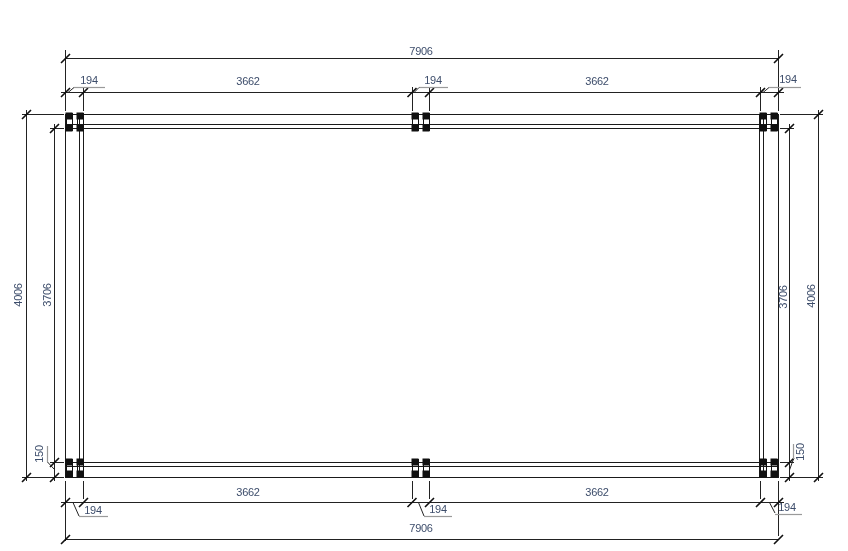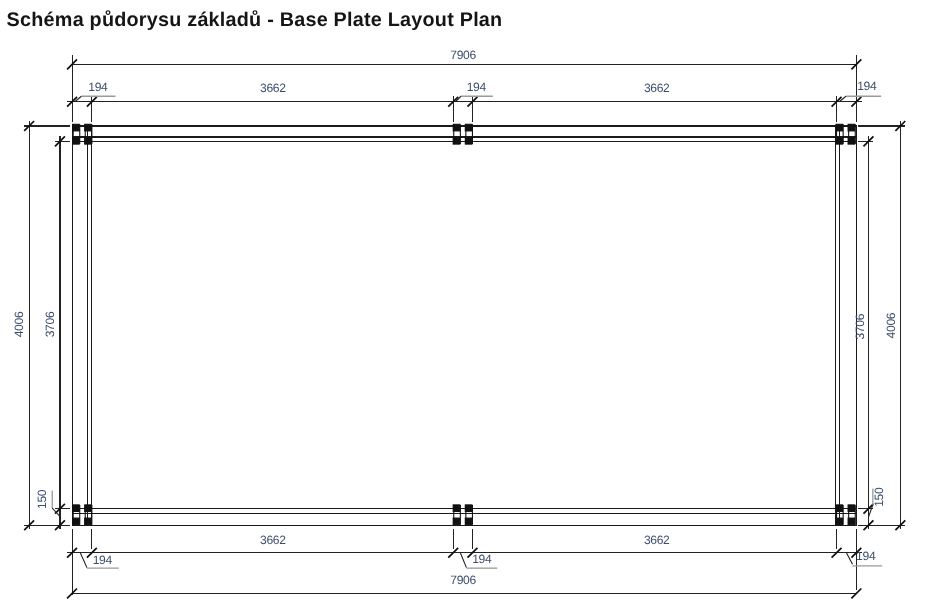--- a/index.html
+++ b/index.html
@@ -25,21 +25,20 @@
     white-space:nowrap;
     transform:translate(-50%,-50%);
   }
   .dim.rot{transform:translate(-50%,-50%) rotate(-90deg);}
 </style>
 </head>
 <body>
 
 <div class="stage">
 
-  <div class="title">Schéma půdorysu základů - Base Plate Layout Plan</div>
 
   <svg width="848" height="551" viewBox="0 0 848 551">
 
     <g stroke="#1a1a1a" stroke-width="1" fill="none" shape-rendering="crispEdges">
       <rect x="65.5" y="114.5" width="713" height="363"></rect>
 
       <path d="M65.5 124.5 H778.5 M65.5 128.5 H778.5"></path>
       <path d="M65.5 462.5 H778.5 M65.5 466.5 H778.5"></path>
 
       <path d="M79.5 114.5 V477.5 M83.5 114.5 V477.5"></path>

